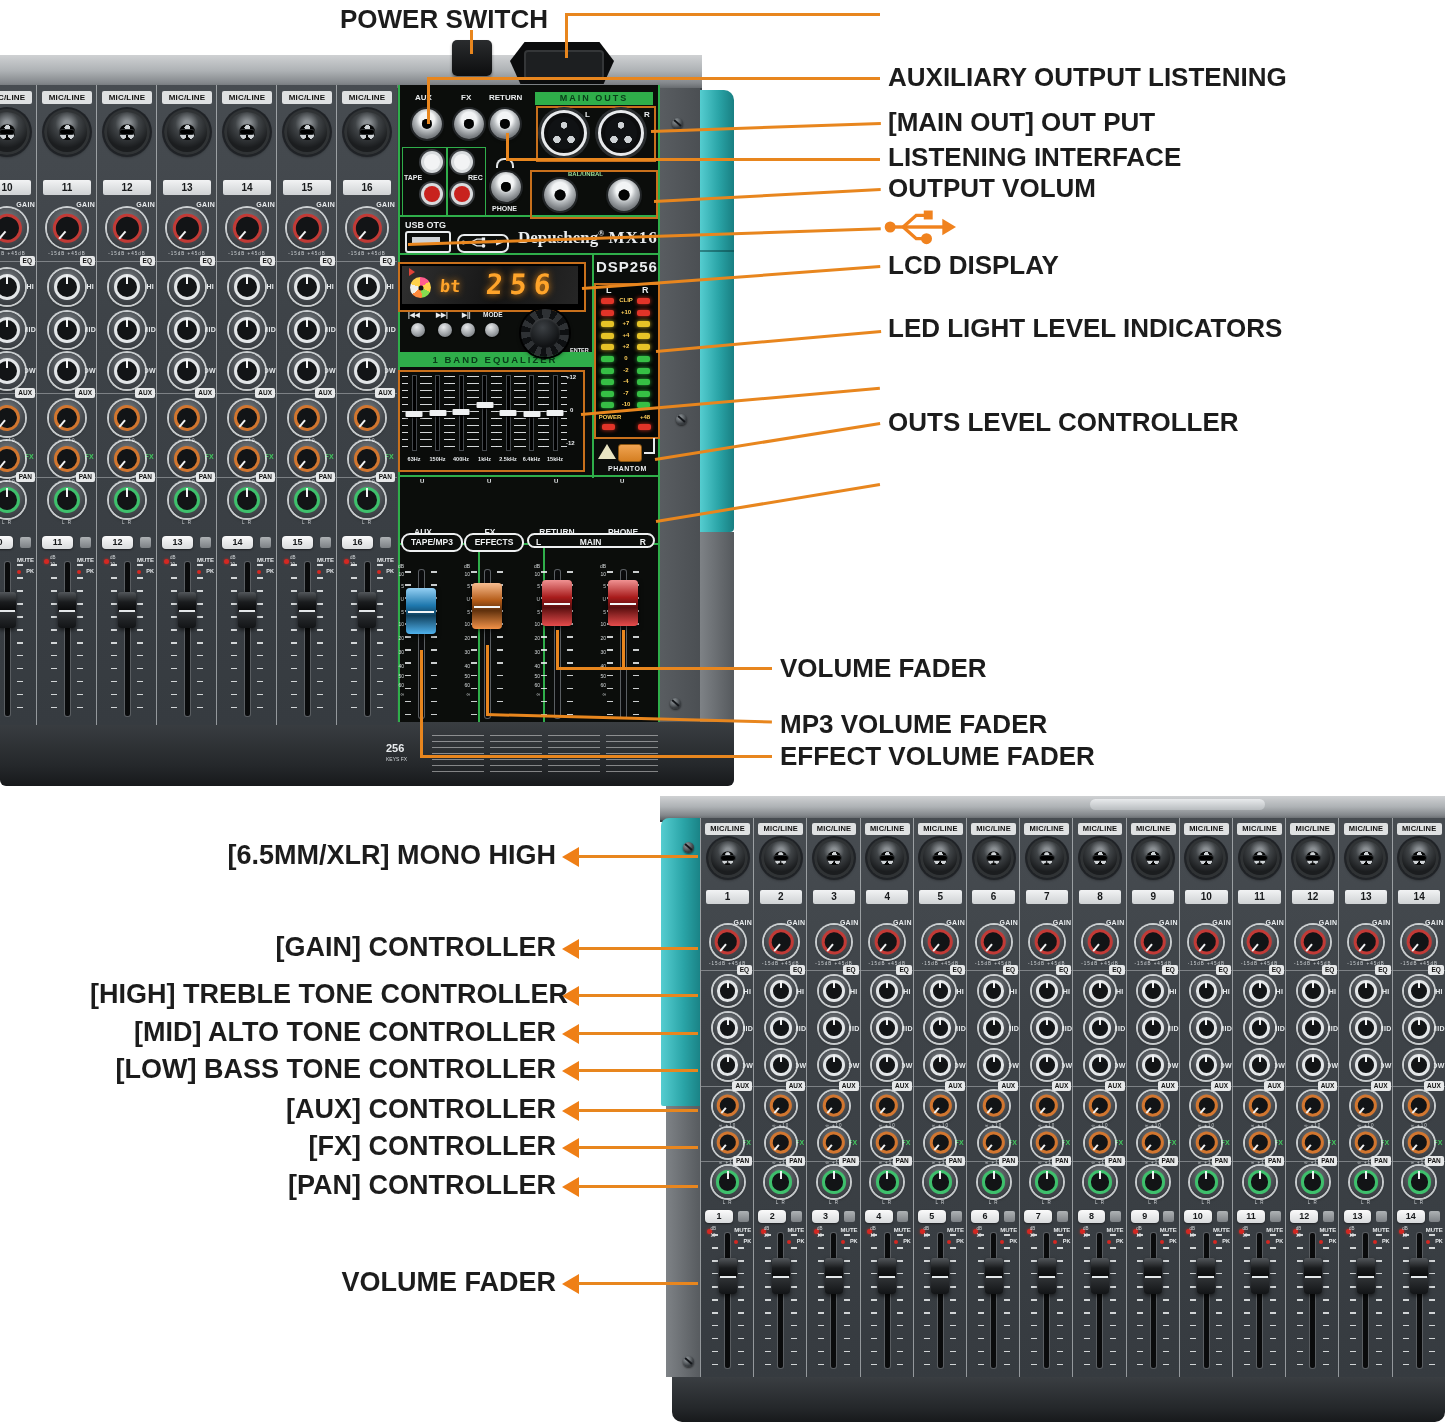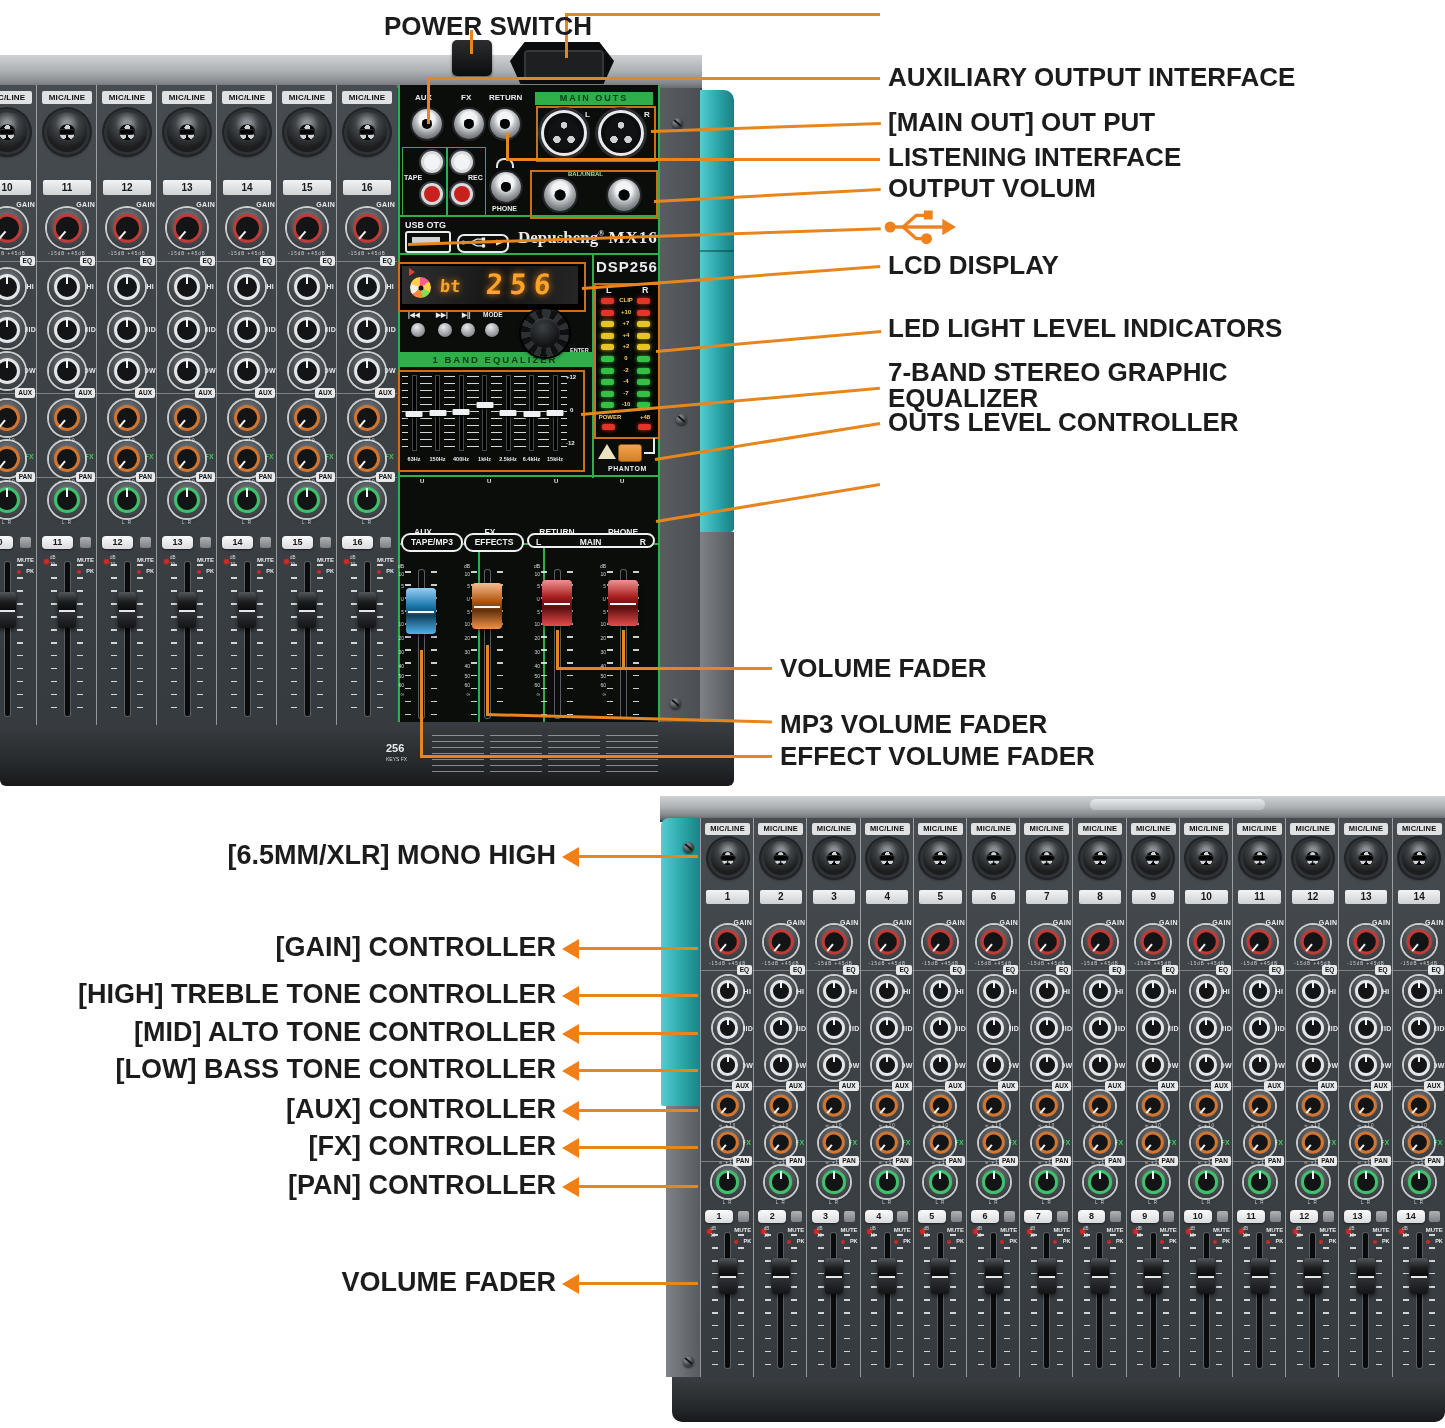--- a/index.html
+++ b/index.html
@@ -1633,27 +1633,27 @@
             <div class="fdb" style="top: 0px;">10</div>
             <div class="fticks l"></div>
             <div class="fticks r"></div>
             <div class="ftrack"></div>
             <div class="fcap"></div>
           </div>
         </div>
       </div>
   </div>
 
-  <div class="co-label" style="left:340px;top:13px;margin-left:44px;">POWER SWITCH</div>
+  <div class="co-label" style="left:340px;top:6px;">POWER SWITCH</div>
   <div class="co-vline" style="left:470px;top:30px;height:24px;"></div>
 
   <div class="co-vline" style="left:565px;top:13px;height:45px;"></div>
   <div class="co-line" style="left:565px;top:13px;width:315px;"></div>
 
-  <div class="co-label" style="left:888px;top:64px;">AUXILIARY OUTPUT INTERFACE</div>
+  <div class="co-label" style="left:888px;top:64px;">AUXILIARY OUTPUT LISTENING</div>
   <div class="co-line" style="left:428px;top:77px;width:452px;"></div>
   <div class="co-vline" style="left:427px;top:77px;height:47px;"></div>
 
   <div class="co-label" style="left:888px;top:109px;">[MAIN OUT] OUT PUT</div>
   <div class="co-line" style="left:651px;top:130px;width:230px;transform:rotate(-2deg);"></div>
 
   <div class="co-label" style="left:888px;top:144px;">LISTENING INTERFACE</div>
   <div class="co-vline" style="left:506px;top:133px;height:27px;"></div>
   <div class="co-line" style="left:506px;top:158px;width:374px;"></div>
 
@@ -1670,24 +1670,20 @@
     <path d="M28 30 L47 47 L58 47" stroke="#f0821e" stroke-width="5" fill="none"></path>
     <circle cx="62" cy="47" r="8" fill="#f0821e"></circle>
   </svg>
 
   <div class="co-label" style="left:888px;top:252px;">LCD DISPLAY</div>
   <div class="co-line" style="left:582px;top:287px;width:299px;transform:rotate(-4.2deg);"></div>
 
   <div class="co-label" style="left:888px;top:315px;">LED LIGHT LEVEL INDICATORS</div>
   <div class="co-line" style="left:656px;top:350px;width:226px;transform:rotate(-5.1deg);"></div>
 
-  <div class="co-label" style="left:888px;top:359px;line-height:26px;">
-    <div>7-BAND STEREO GRAPHIC</div>
-    <div>EQUALIZER</div>
-  </div>
   <div class="co-line" style="left:581px;top:413px;width:300px;transform:rotate(-5deg);"></div>
 
   <div class="co-label" style="left:888px;top:409px;">OUTS LEVEL CONTROLLER</div>
   <div class="co-line" style="left:655px;top:458px;width:228px;transform:rotate(-9.1deg);"></div>
 
   <div class="co-line" style="left:656px;top:520px;width:227px;transform:rotate(-9.4deg);"></div>
 
   <div class="co-label" style="left:780px;top:655px;">VOLUME FADER</div>
   <div class="co-vline" style="left:556px;top:630px;height:40px;"></div>
   <div class="co-vline" style="left:622px;top:630px;height:40px;"></div>
@@ -1701,21 +1697,21 @@
   <div class="co-vline" style="left:420px;top:650px;height:108px;"></div>
   <div class="co-line" style="left:420px;top:755px;width:352px;"></div>
 
   <div id="left-callouts">
       <div class="co-label left" style="left: 0px; top: 842px;">[6.5MM/XLR] MONO HIGH</div>
       <div class="arrow-head" style="left: 562px; top: 847px;"></div>
       <div class="co-line" style="left: 577px; top: 855px; width: 121px;"></div>
       <div class="co-label left" style="left: 0px; top: 934px;">[GAIN] CONTROLLER</div>
       <div class="arrow-head" style="left: 562px; top: 939px;"></div>
       <div class="co-line" style="left: 577px; top: 947px; width: 121px;"></div>
-      <div class="co-label left" style="left: 0px; top: 981px;">[HIGH] TREBLE TONE CONTROLLER</div>
+      <div class="co-label left" style="left: 0px; top: 981px; padding-left: 12px;">[HIGH] TREBLE TONE CONTROLLER</div>
       <div class="arrow-head" style="left: 562px; top: 986px;"></div>
       <div class="co-line" style="left: 577px; top: 994px; width: 121px;"></div>
       <div class="co-label left" style="left: 0px; top: 1019px;">[MID] ALTO TONE CONTROLLER</div>
       <div class="arrow-head" style="left: 562px; top: 1024px;"></div>
       <div class="co-line" style="left: 577px; top: 1032px; width: 121px;"></div>
       <div class="co-label left" style="left: 0px; top: 1056px;">[LOW] BASS TONE CONTROLLER</div>
       <div class="arrow-head" style="left: 562px; top: 1061px;"></div>
       <div class="co-line" style="left: 577px; top: 1069px; width: 121px;"></div>
       <div class="co-label left" style="left: 0px; top: 1096px;">[AUX] CONTROLLER</div>
       <div class="arrow-head" style="left: 562px; top: 1101px;"></div>

